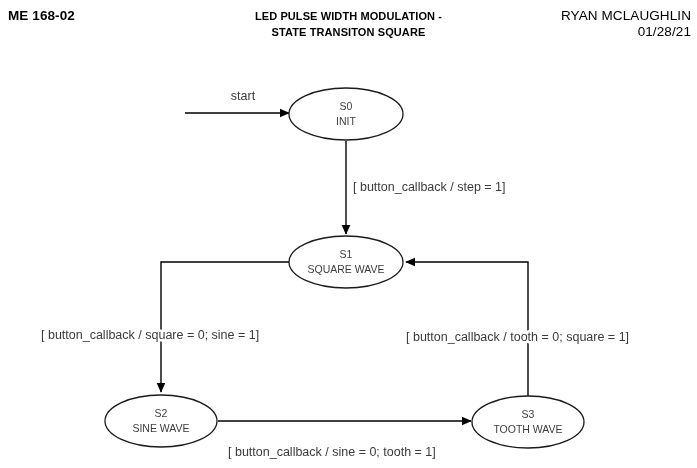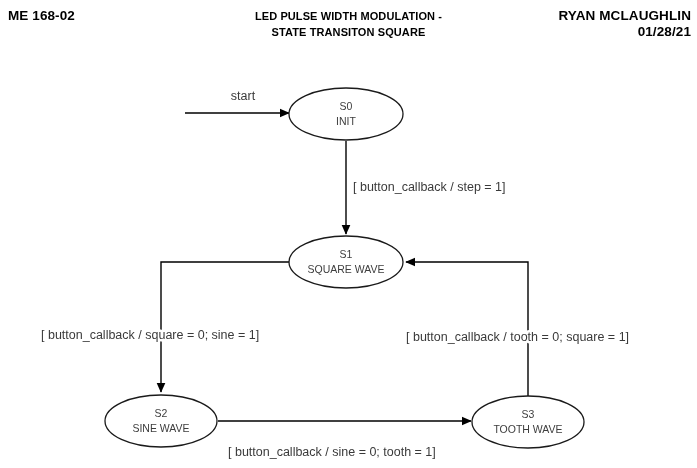--- a/index.html
+++ b/index.html
@@ -46,21 +46,21 @@
     letter-spacing: 0.1px;
     color: #000;
     white-space: nowrap;
   }
   .hdr-right {
     position: absolute;
     right: 6px;
     top: 8px;
     text-align: right;
     font-size: 13.5px;
-    font-weight: bold;
+    font-weight: normal;
     line-height: 16px;
     letter-spacing: 0.1px;
     color: #000;
     white-space: nowrap;
   }
 
   
   .diagram {
     position: absolute;
     left: 0;

